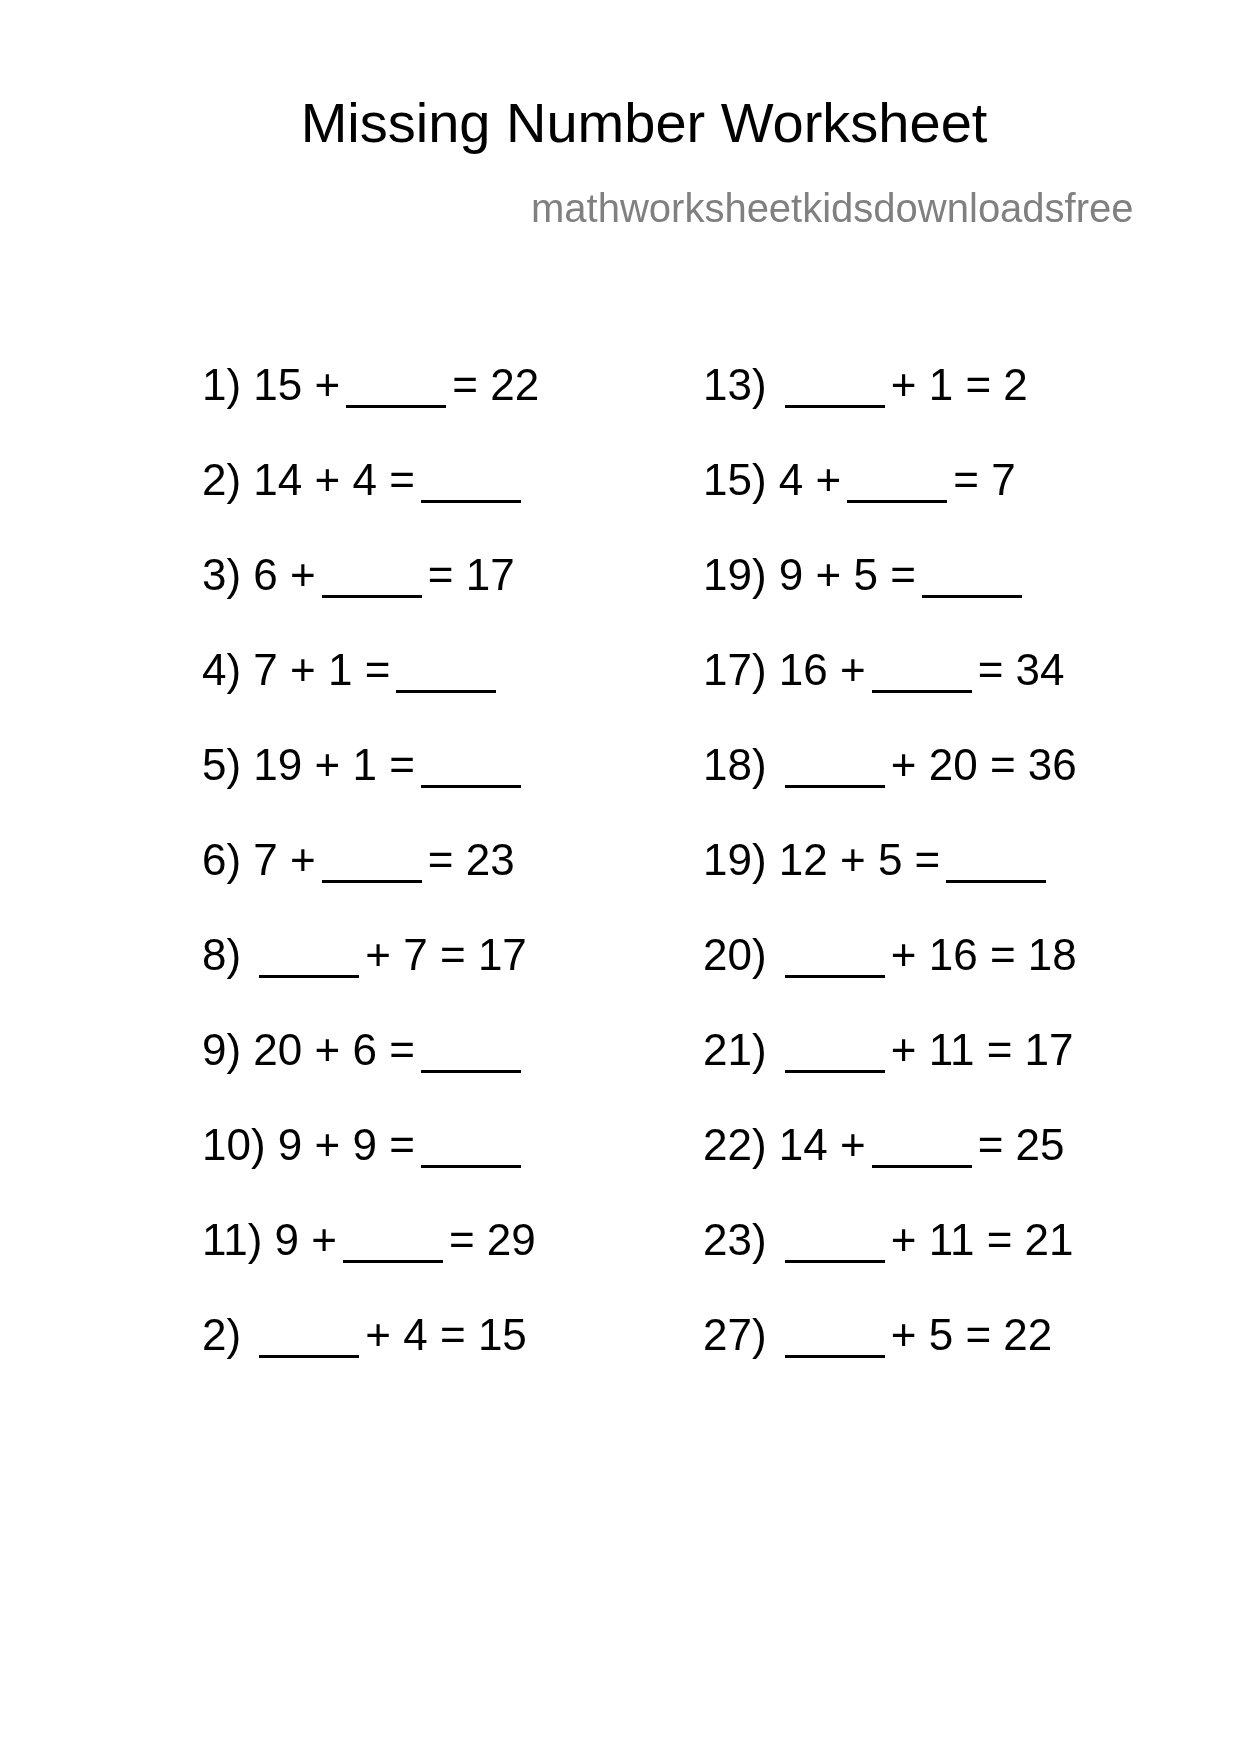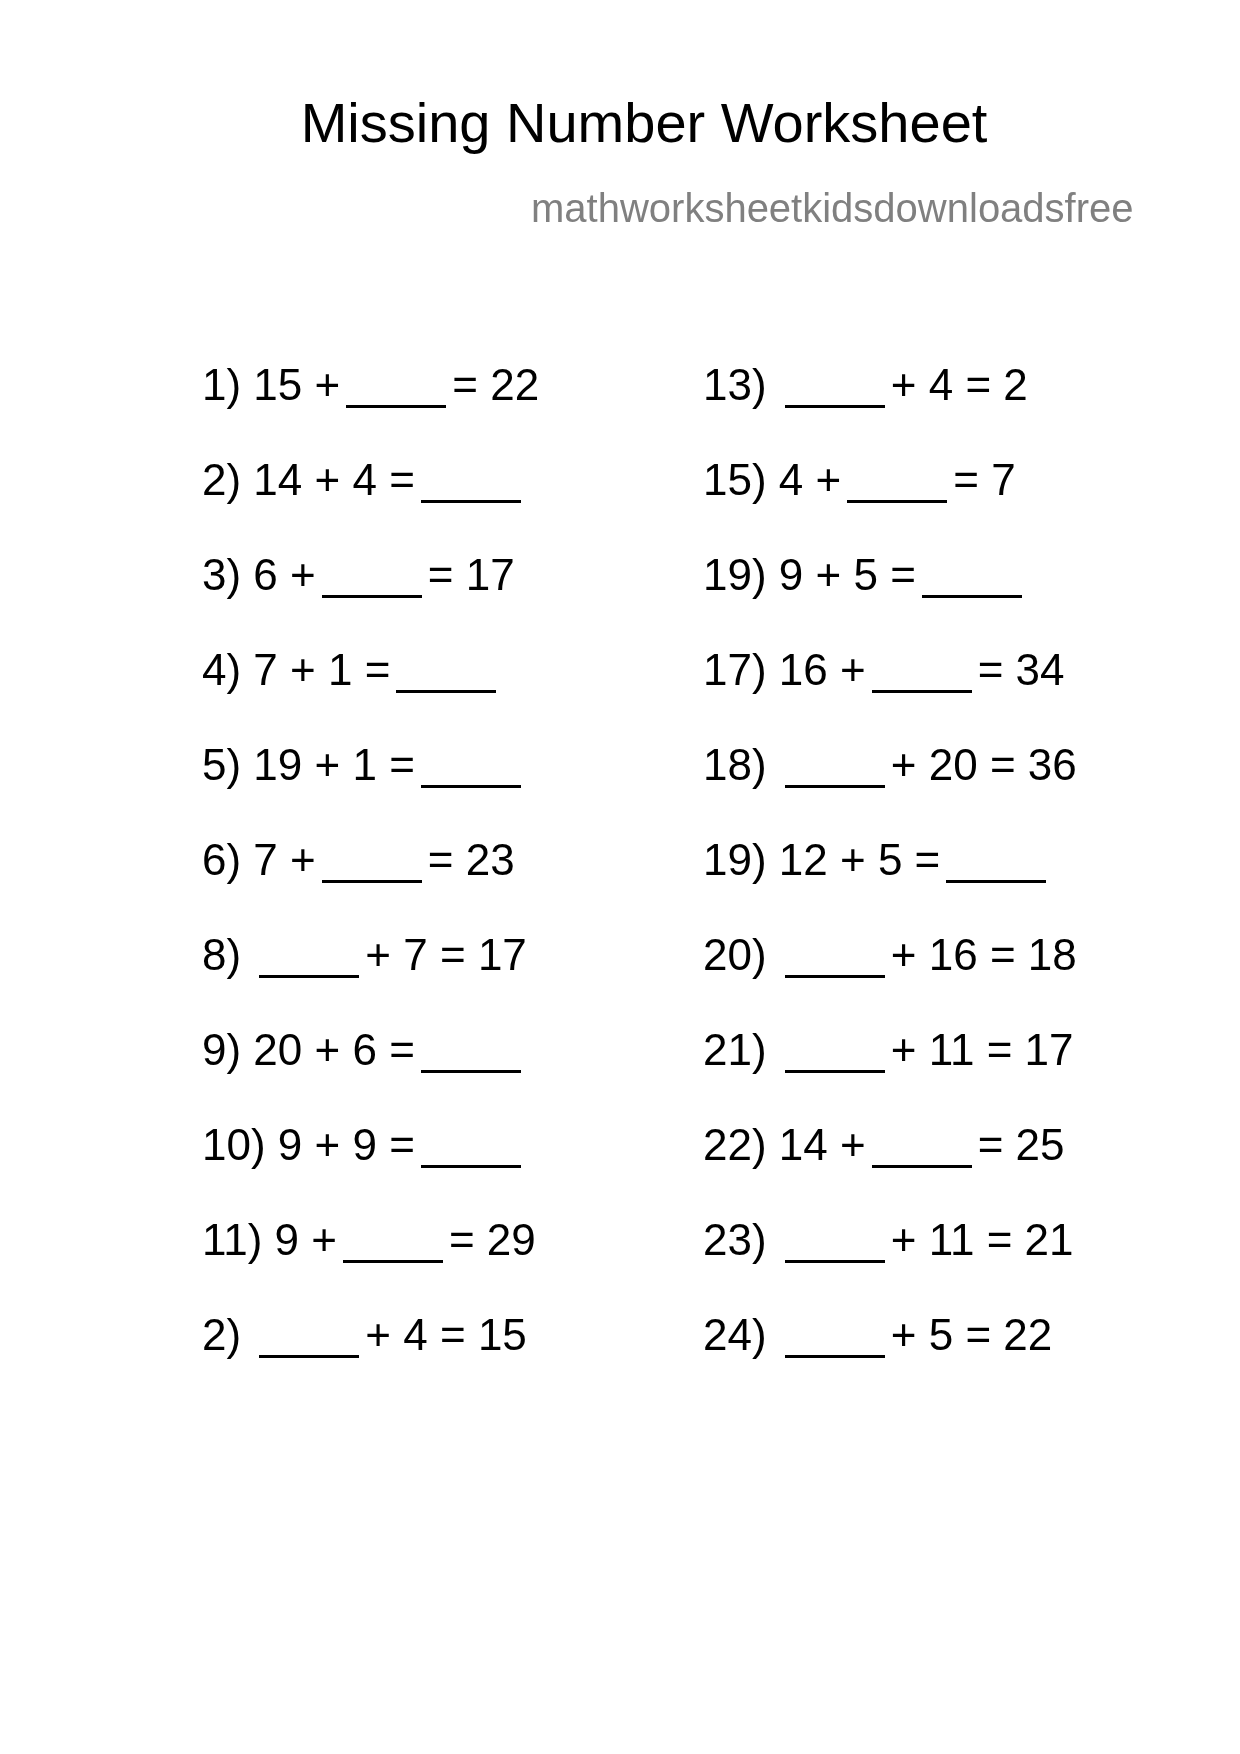--- a/index.html
+++ b/index.html
@@ -73,24 +73,24 @@
     <div class="problem"><span>4)</span> <span>7 + 1 =</span><span class="blank"></span></div>
     <div class="problem"><span>5)</span> <span>19 + 1 =</span><span class="blank"></span></div>
     <div class="problem"><span>6)</span> <span>7 +</span><span class="blank"></span><span>= 23</span></div>
     <div class="problem"><span>8)</span> <span class="blank"></span><span>+ 7 = 17</span></div>
     <div class="problem"><span>9)</span> <span>20 + 6 =</span><span class="blank"></span></div>
     <div class="problem"><span>10)</span> <span>9 + 9 =</span><span class="blank"></span></div>
     <div class="problem"><span>11)</span> <span>9 +</span><span class="blank"></span><span>= 29</span></div>
     <div class="problem"><span>2)</span> <span class="blank"></span><span>+ 4 = 15</span></div>
   </div>
 <div class="column col-right" id="col-right">
-    <div class="problem"><span>13)</span> <span class="blank"></span><span>+ 4 = 2</span></div>
+    <div class="problem"><span>13)</span> <span class="blank"></span><span>+ 1 = 2</span></div>
     <div class="problem"><span>15)</span> <span>4 +</span><span class="blank"></span><span>= 7</span></div>
     <div class="problem"><span>19)</span> <span>9 + 5 =</span><span class="blank"></span></div>
     <div class="problem"><span>17)</span> <span>16 +</span><span class="blank"></span><span>= 34</span></div>
     <div class="problem"><span>18)</span> <span class="blank"></span><span>+ 20 = 36</span></div>
     <div class="problem"><span>19)</span> <span>12 + 5 =</span><span class="blank"></span></div>
     <div class="problem"><span>20)</span> <span class="blank"></span><span>+ 16 = 18</span></div>
     <div class="problem"><span>21)</span> <span class="blank"></span><span>+ 11 = 17</span></div>
     <div class="problem"><span>22)</span> <span>14 +</span><span class="blank"></span><span>= 25</span></div>
     <div class="problem"><span>23)</span> <span class="blank"></span><span>+ 11 = 21</span></div>
-    <div class="problem"><span>24)</span> <span class="blank"></span><span>+ 5 = 22</span></div>
+    <div class="problem"><span>27)</span> <span class="blank"></span><span>+ 5 = 22</span></div>
   </div>
 
 </body></html>

